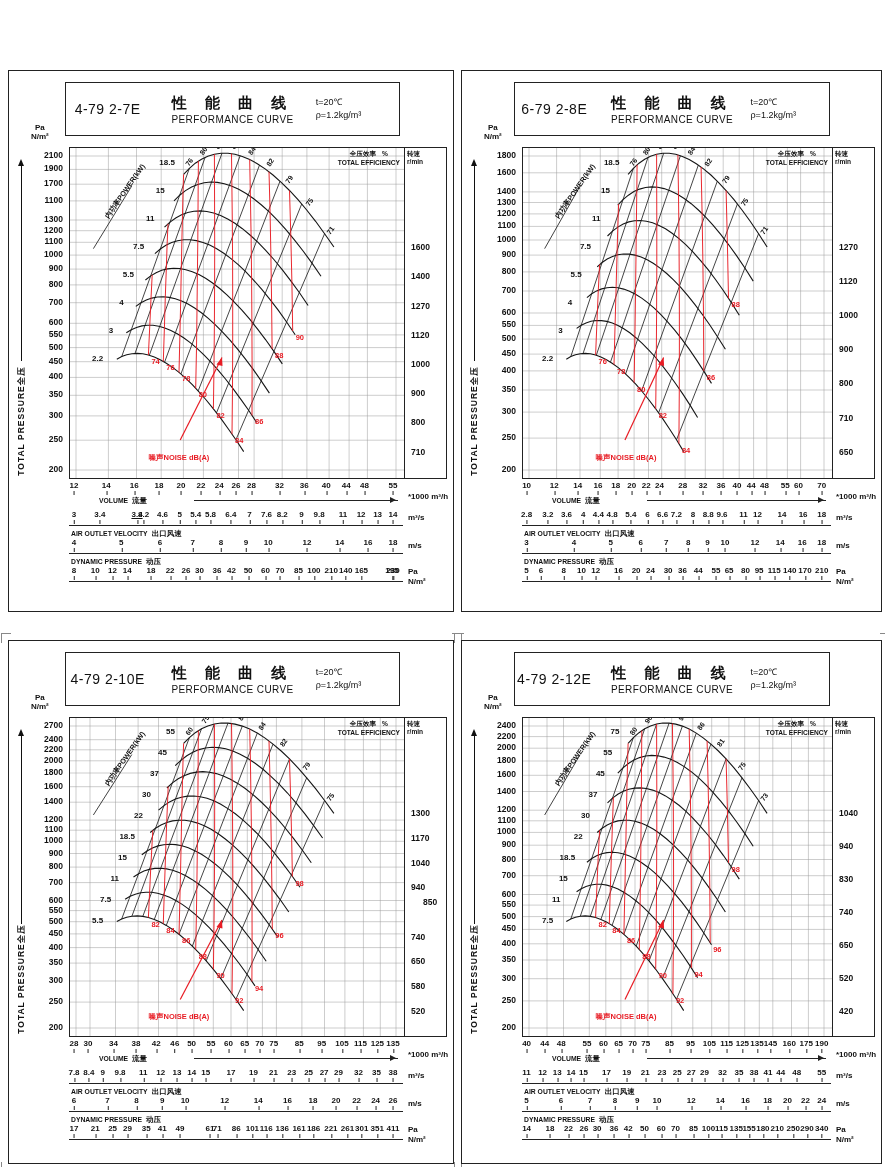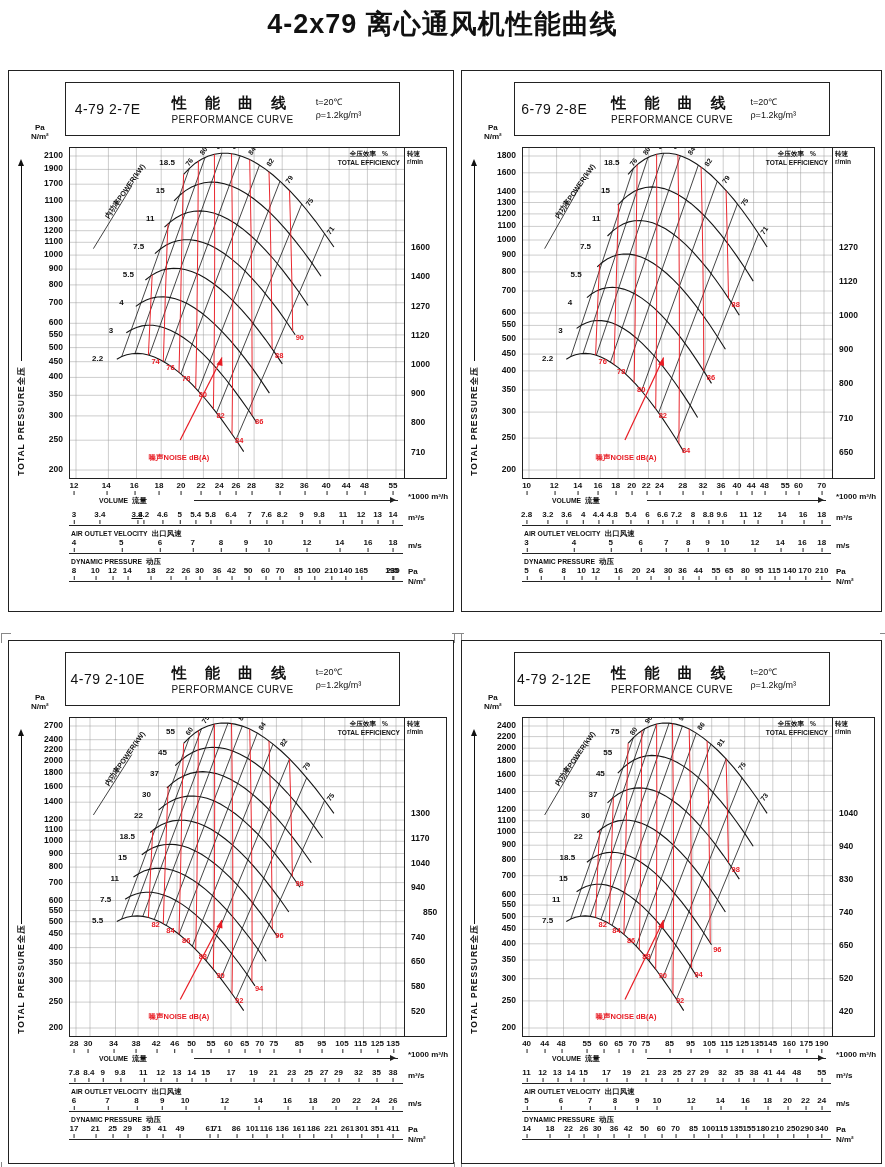--- a/index.html
+++ b/index.html
@@ -34,21 +34,20 @@
   .lblrow .cnl{font-size:7.5px;margin-left:4px;}
   .aline{position:absolute;top:4px;border-top:1px solid #222;}
   .aline:after{content:"";position:absolute;right:-1px;top:-4px;border:3.5px solid transparent;border-left:6px solid #222;}
   .unit{position:absolute;font-size:8px;font-weight:bold;white-space:nowrap;line-height:1.2;}
   .crop{position:absolute;width:9px;height:9px;border-left:1px solid #888;border-top:1px solid #888;}
 </style>
 </head>
 <body>
 
 <div id="page">
-  <h1 class="title">4-2x79 离心通风机性能曲线</h1>
 <section class="panel" style="left: 8px; top: 70px; width: 444px; height: 540px;">
       <div class="hdr" style="left: 56px; top: 11px; width: 333px; height: 52px;">
         <div class="model">4-79  2-7E</div>
         <div class="tblock">
           <div class="tcn">性 能 曲 线</div>
           <div class="ten">PERFORMANCE CURVE</div>
         </div>
         <div class="cond">
           <div>t=20℃</div>
           <div>ρ=1.2kg/m³</div>
@@ -667,21 +666,21 @@
         </svg>
         <div class="rcol" style="left: 334px; width: 40px;">
           <div class="rhdr">
             <div>转速</div>
             <div>r/min</div>
           </div>
           <span class="rtick" style="top: 91.4px;">1300</span>
           <span class="rtick" style="top: 116px;">1170</span>
           <span class="rtick" style="top: 140.7px;">1040</span>
           <span class="rtick" style="top: 165.3px;">940</span>
-          <span class="rtick" style="top: 190px; padding-left: 12px;">850</span>
+          <span class="rtick" style="top: 180px; padding-left: 12px;">850</span>
           <span class="rtick" style="top: 214.6px;">740</span>
           <span class="rtick" style="top: 239.3px;">650</span>
           <span class="rtick" style="top: 263.9px;">580</span>
           <span class="rtick" style="top: 288.6px;">520</span>
         </div>
         <div class="ehdr" style="right: 46px; top: 2px;">
           <div><span>全压效率</span><span style="margin-left: 6px;">%</span></div>
           <div>TOTAL EFFICIENCY</div>
         </div>
       </div>

